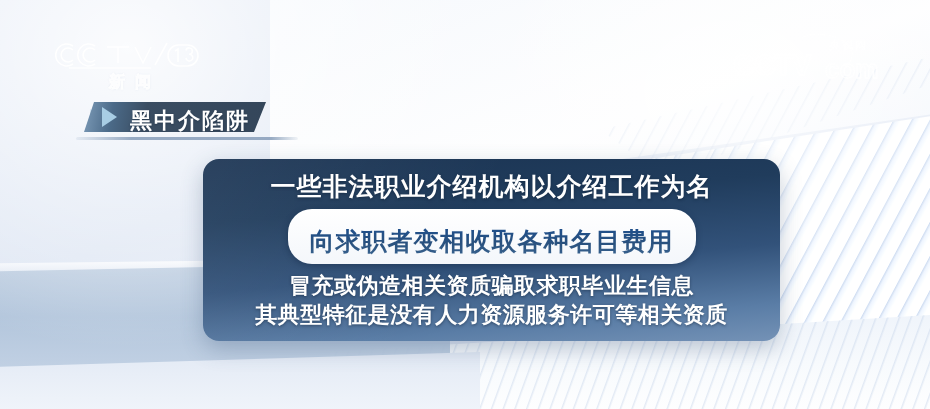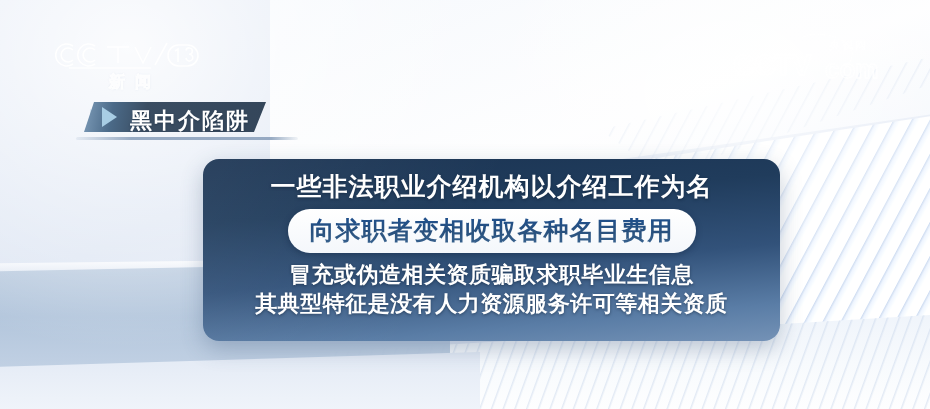--- a/index.html
+++ b/index.html
@@ -286,21 +286,21 @@
   .line-plain.small {
     font-size: 22px;
     letter-spacing: 0.5px;
   }
 
   .highlight-pill {
     margin-top: 6px;
     margin-bottom: 5px;
     background: linear-gradient(180deg, #ffffff 0%, #f4f7fb 100%);
     border-radius: 24px;
-    padding: 5px 22px 6px;
+    padding: 16px 22px 6px;
     box-shadow: 0 2px 6px rgba(12,30,55,0.35);
   }
   .highlight-text {
     font-size: 25px;
     font-weight: 700;
     letter-spacing: 1px;
     white-space: nowrap;
     background: linear-gradient(180deg, #1d4f8f 0%, #29517e 55%, #3b6692 100%);
     -webkit-background-clip: text;
     background-clip: text;

